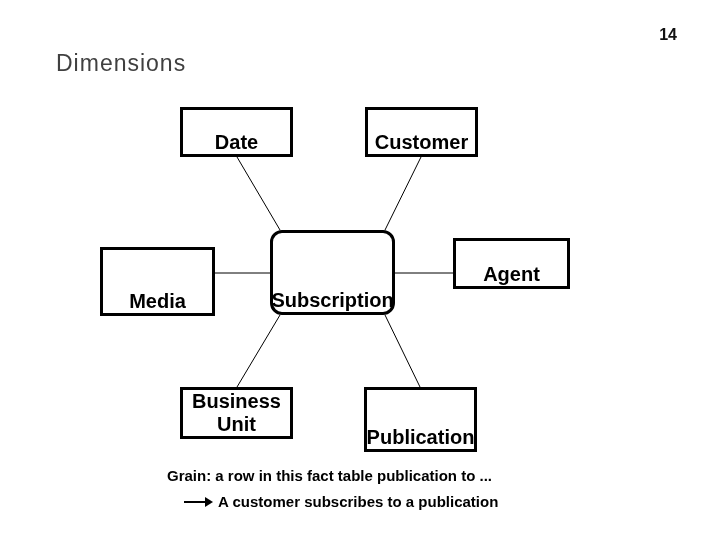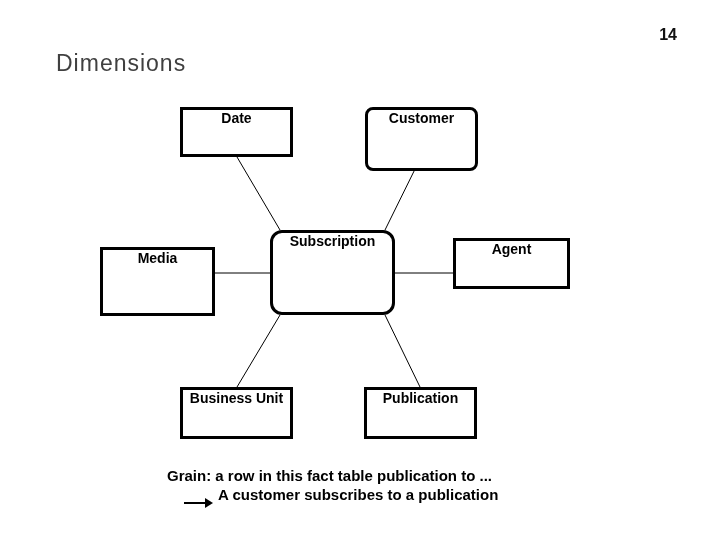--- a/index.html
+++ b/index.html
@@ -40,47 +40,47 @@
     width: 720px;
     height: 540px;
     pointer-events: none;
   }
   .node {
     position: absolute;
     box-sizing: border-box;
     border: 3px solid #000000;
     background: #ffffff;
     display: flex;
-    align-items: flex-start;
+    align-items: flex-end;
     justify-content: center;
-    font-size: 14px;
+    font-size: 20px;
     font-weight: 700;
     color: #000000;
     text-align: center;
   }
   .node-date          { left: 180px; top: 107px; width: 113px; height: 50px; }
-  .node-customer      { left: 365px; top: 107px; width: 113px; height: 64px; border-radius: 8px; }
+  .node-customer      { left: 365px; top: 107px; width: 113px; height: 50px; }
   .node-media         { left: 100px; top: 247px; width: 115px; height: 69px; }
   .node-subscription  { left: 270px; top: 230px; width: 125px; height: 85px; border-radius: 12px; }
   .node-agent         { left: 453px; top: 238px; width: 117px; height: 51px; }
   .node-business-unit { left: 180px; top: 387px; width: 113px; height: 52px; }
-  .node-publication   { left: 364px; top: 387px; width: 113px; height: 52px; }
+  .node-publication   { left: 364px; top: 387px; width: 113px; height: 65px; }
   .grain-note {
     position: absolute;
     left: 167px;
     top: 467px;
     font-size: 15px;
     font-weight: 600;
     color: #000000;
     line-height: 18px;
   }
   .grain-line2 {
-    margin-top: 1px;
+    margin-top: 8px;
     display: flex;
-    align-items: flex-end;
+    align-items: center;
   }
   .right-arrow {
     display: inline-block;
     position: relative;
     width: 22px;
     height: 2px;
     background: #000000;
     margin-left: 17px;
     margin-right: 12px;
     flex: 0 0 auto;

